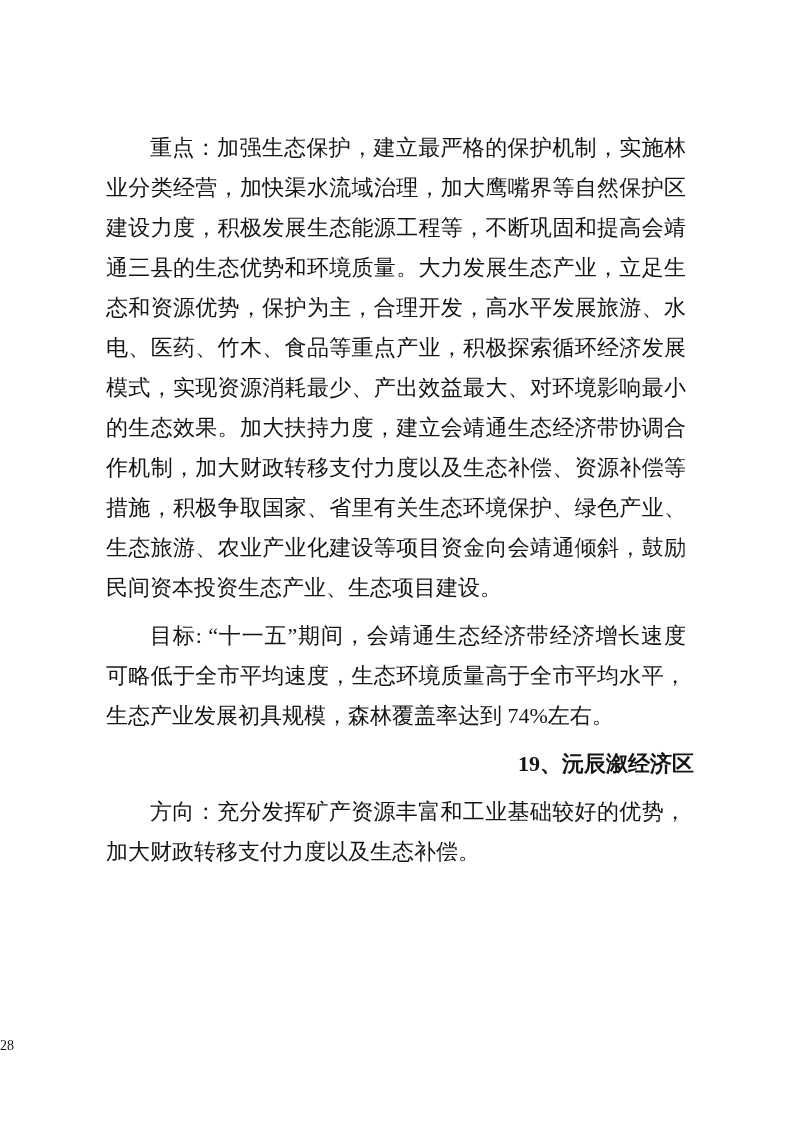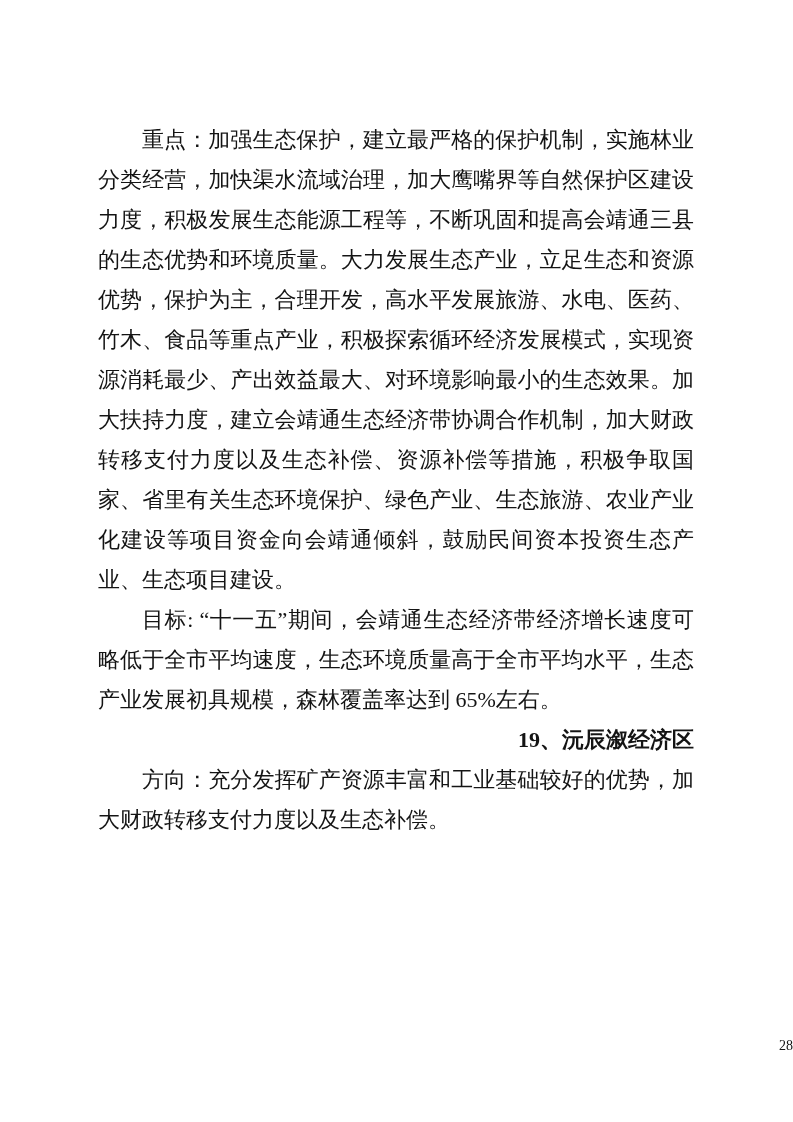--- a/index.html
+++ b/index.html
@@ -16,21 +16,21 @@
     font-family: "Liberation Serif", serif;
     color: #141414;
   }
   .content {
     position: absolute;
     left: 98px;
     top: 120px;
     width: 596px;
   }
   .para {
-    margin: 0;
+    margin: 8px;
     font-size: 22px;
     line-height: 40px;
     text-align: justify;
     text-justify: inter-ideograph;
     text-indent: 2em;
     letter-spacing: 0px;
     word-break: break-all;
   }
   .heading {
     margin: 0;
@@ -38,30 +38,30 @@
     line-height: 40px;
     font-weight: bold;
     text-indent: 2em;
     text-align: right;
   }
   .page-number {
     position: absolute;
     top: 1036px;
     left: 0;
     width: 100%;
-    text-align: right;
+    text-align: left;
     font-size: 14px;
     line-height: 20px;
     color: #141414;
   }
 </style>
 </head>
 <body>
 
 <div class="page">
   <div class="content">
     <p class="para">重点：加强生态保护，建立最严格的保护机制，实施林业分类经营，加快渠水流域治理，加大鹰嘴界等自然保护区建设力度，积极发展生态能源工程等，不断巩固和提高会靖通三县的生态优势和环境质量。大力发展生态产业，立足生态和资源优势，保护为主，合理开发，高水平发展旅游、水电、医药、竹木、食品等重点产业，积极探索循环经济发展模式，实现资源消耗最少、产出效益最大、对环境影响最小的生态效果。加大扶持力度，建立会靖通生态经济带协调合作机制，加大财政转移支付力度以及生态补偿、资源补偿等措施，积极争取国家、省里有关生态环境保护、绿色产业、生态旅游、农业产业化建设等项目资金向会靖通倾斜，鼓励民间资本投资生态产业、生态项目建设。</p>
-    <p class="para">目标: “十一五”期间，会靖通生态经济带经济增长速度可略低于全市平均速度，生态环境质量高于全市平均水平，生态产业发展初具规模，森林覆盖率达到 65%左右。</p>
+    <p class="para">目标: “十一五”期间，会靖通生态经济带经济增长速度可略低于全市平均速度，生态环境质量高于全市平均水平，生态产业发展初具规模，森林覆盖率达到 74%左右。</p>
     <p class="heading">19、沅辰溆经济区</p>
     <p class="para">方向：充分发挥矿产资源丰富和工业基础较好的优势，加大财政转移支付力度以及生态补偿。</p>
   </div>
   <div class="page-number">28</div>
 </div>
 
 </body></html>

